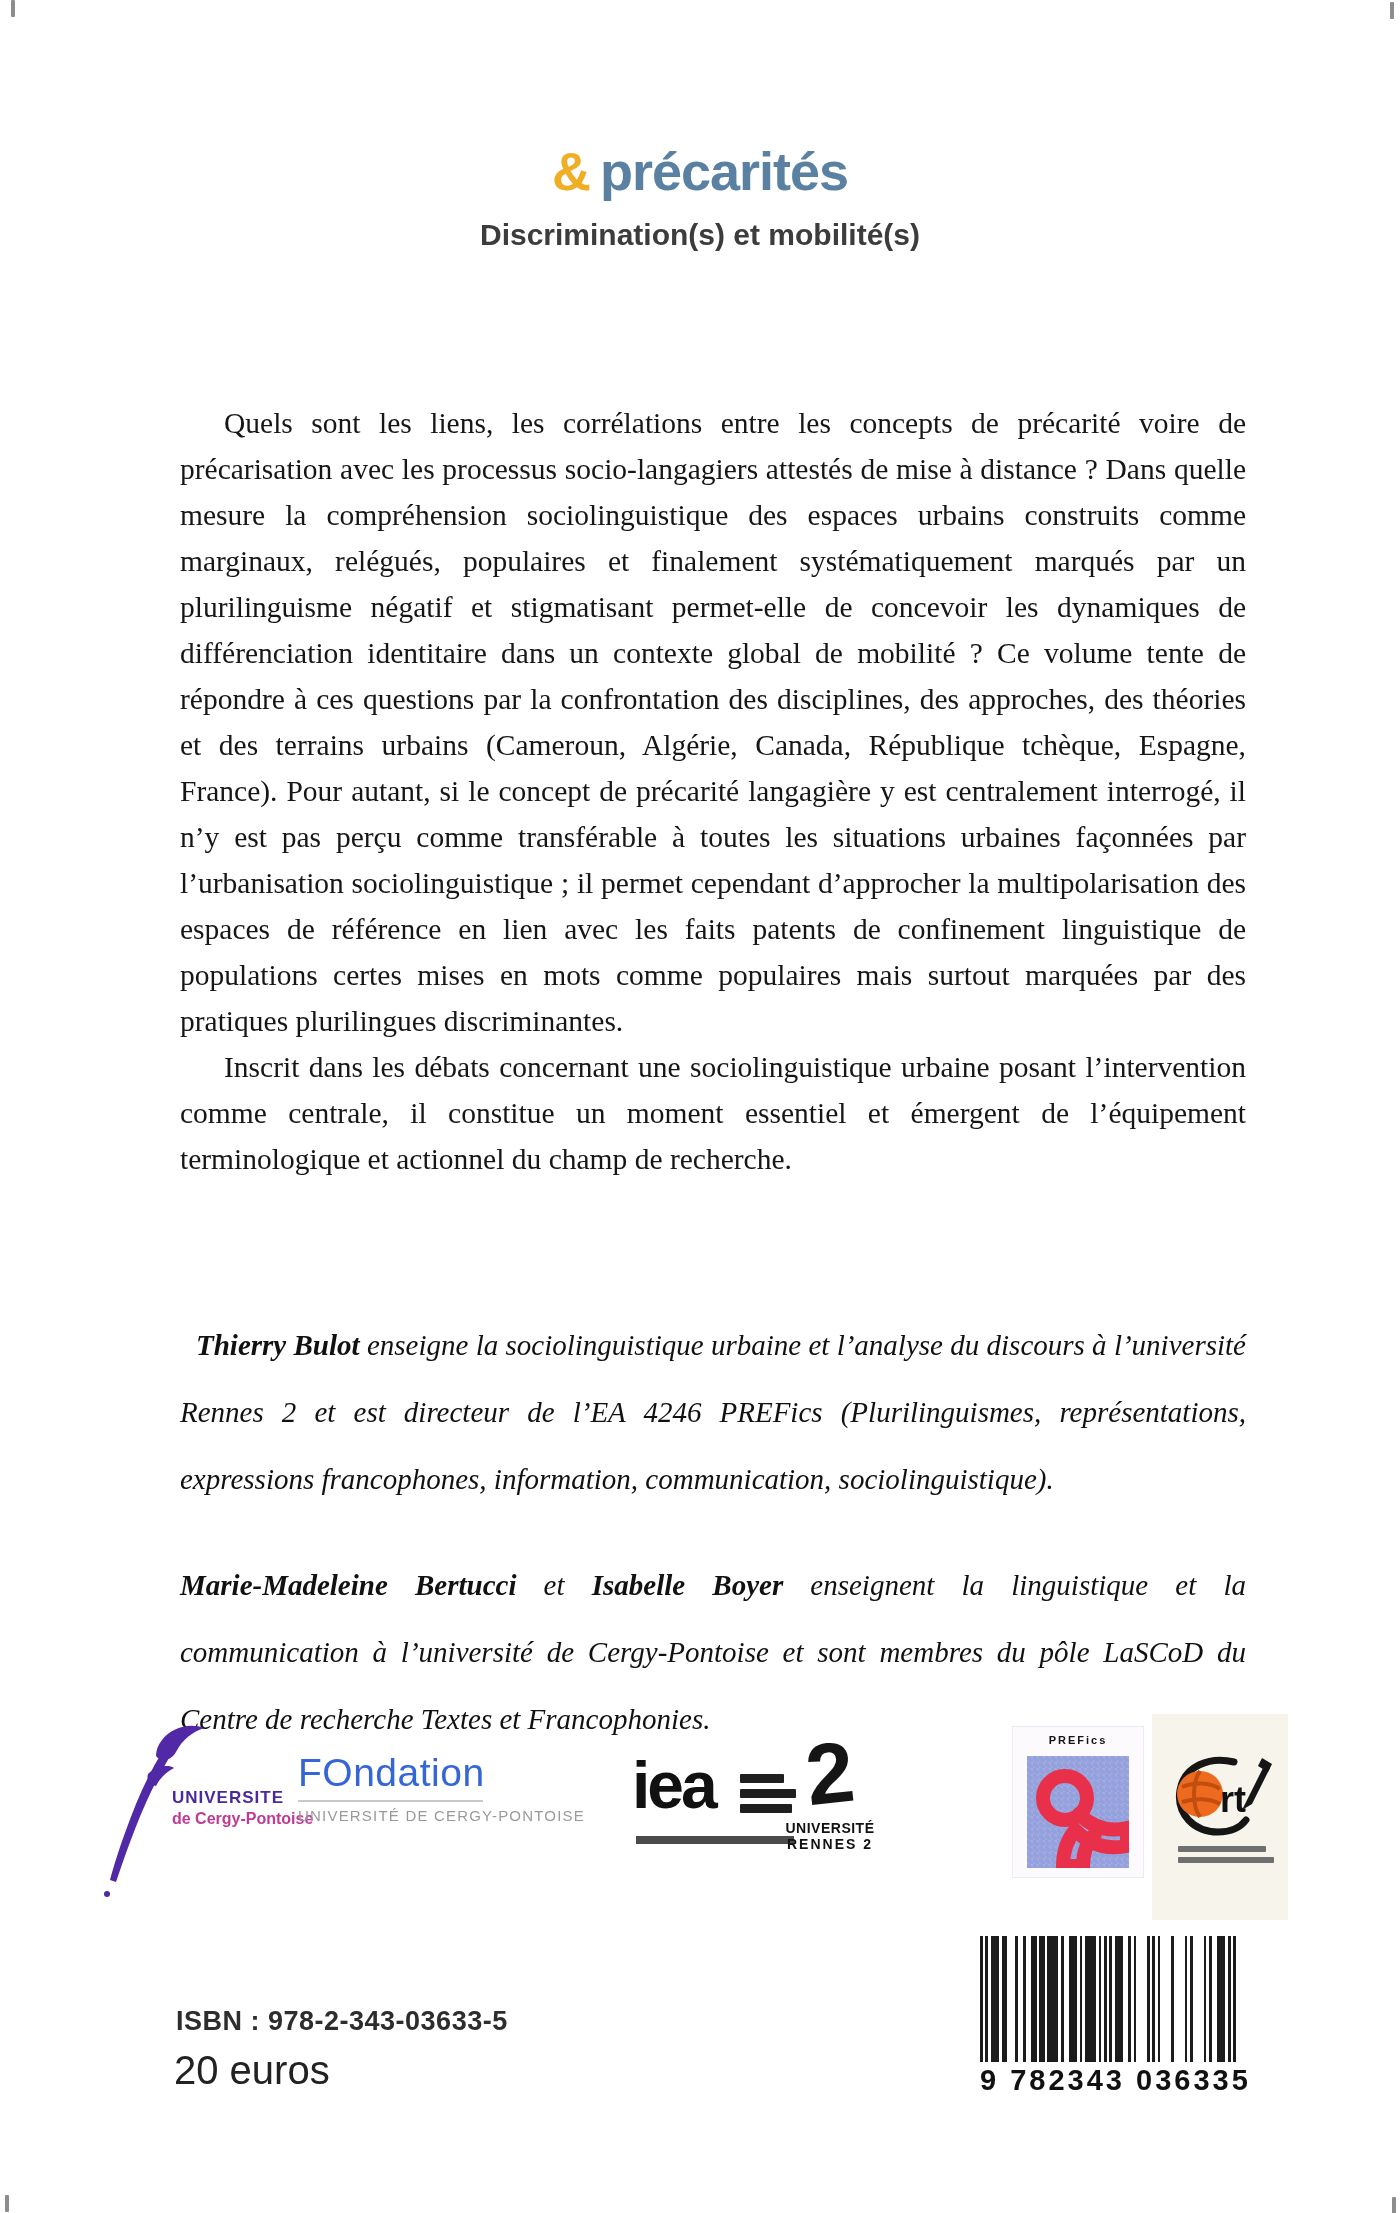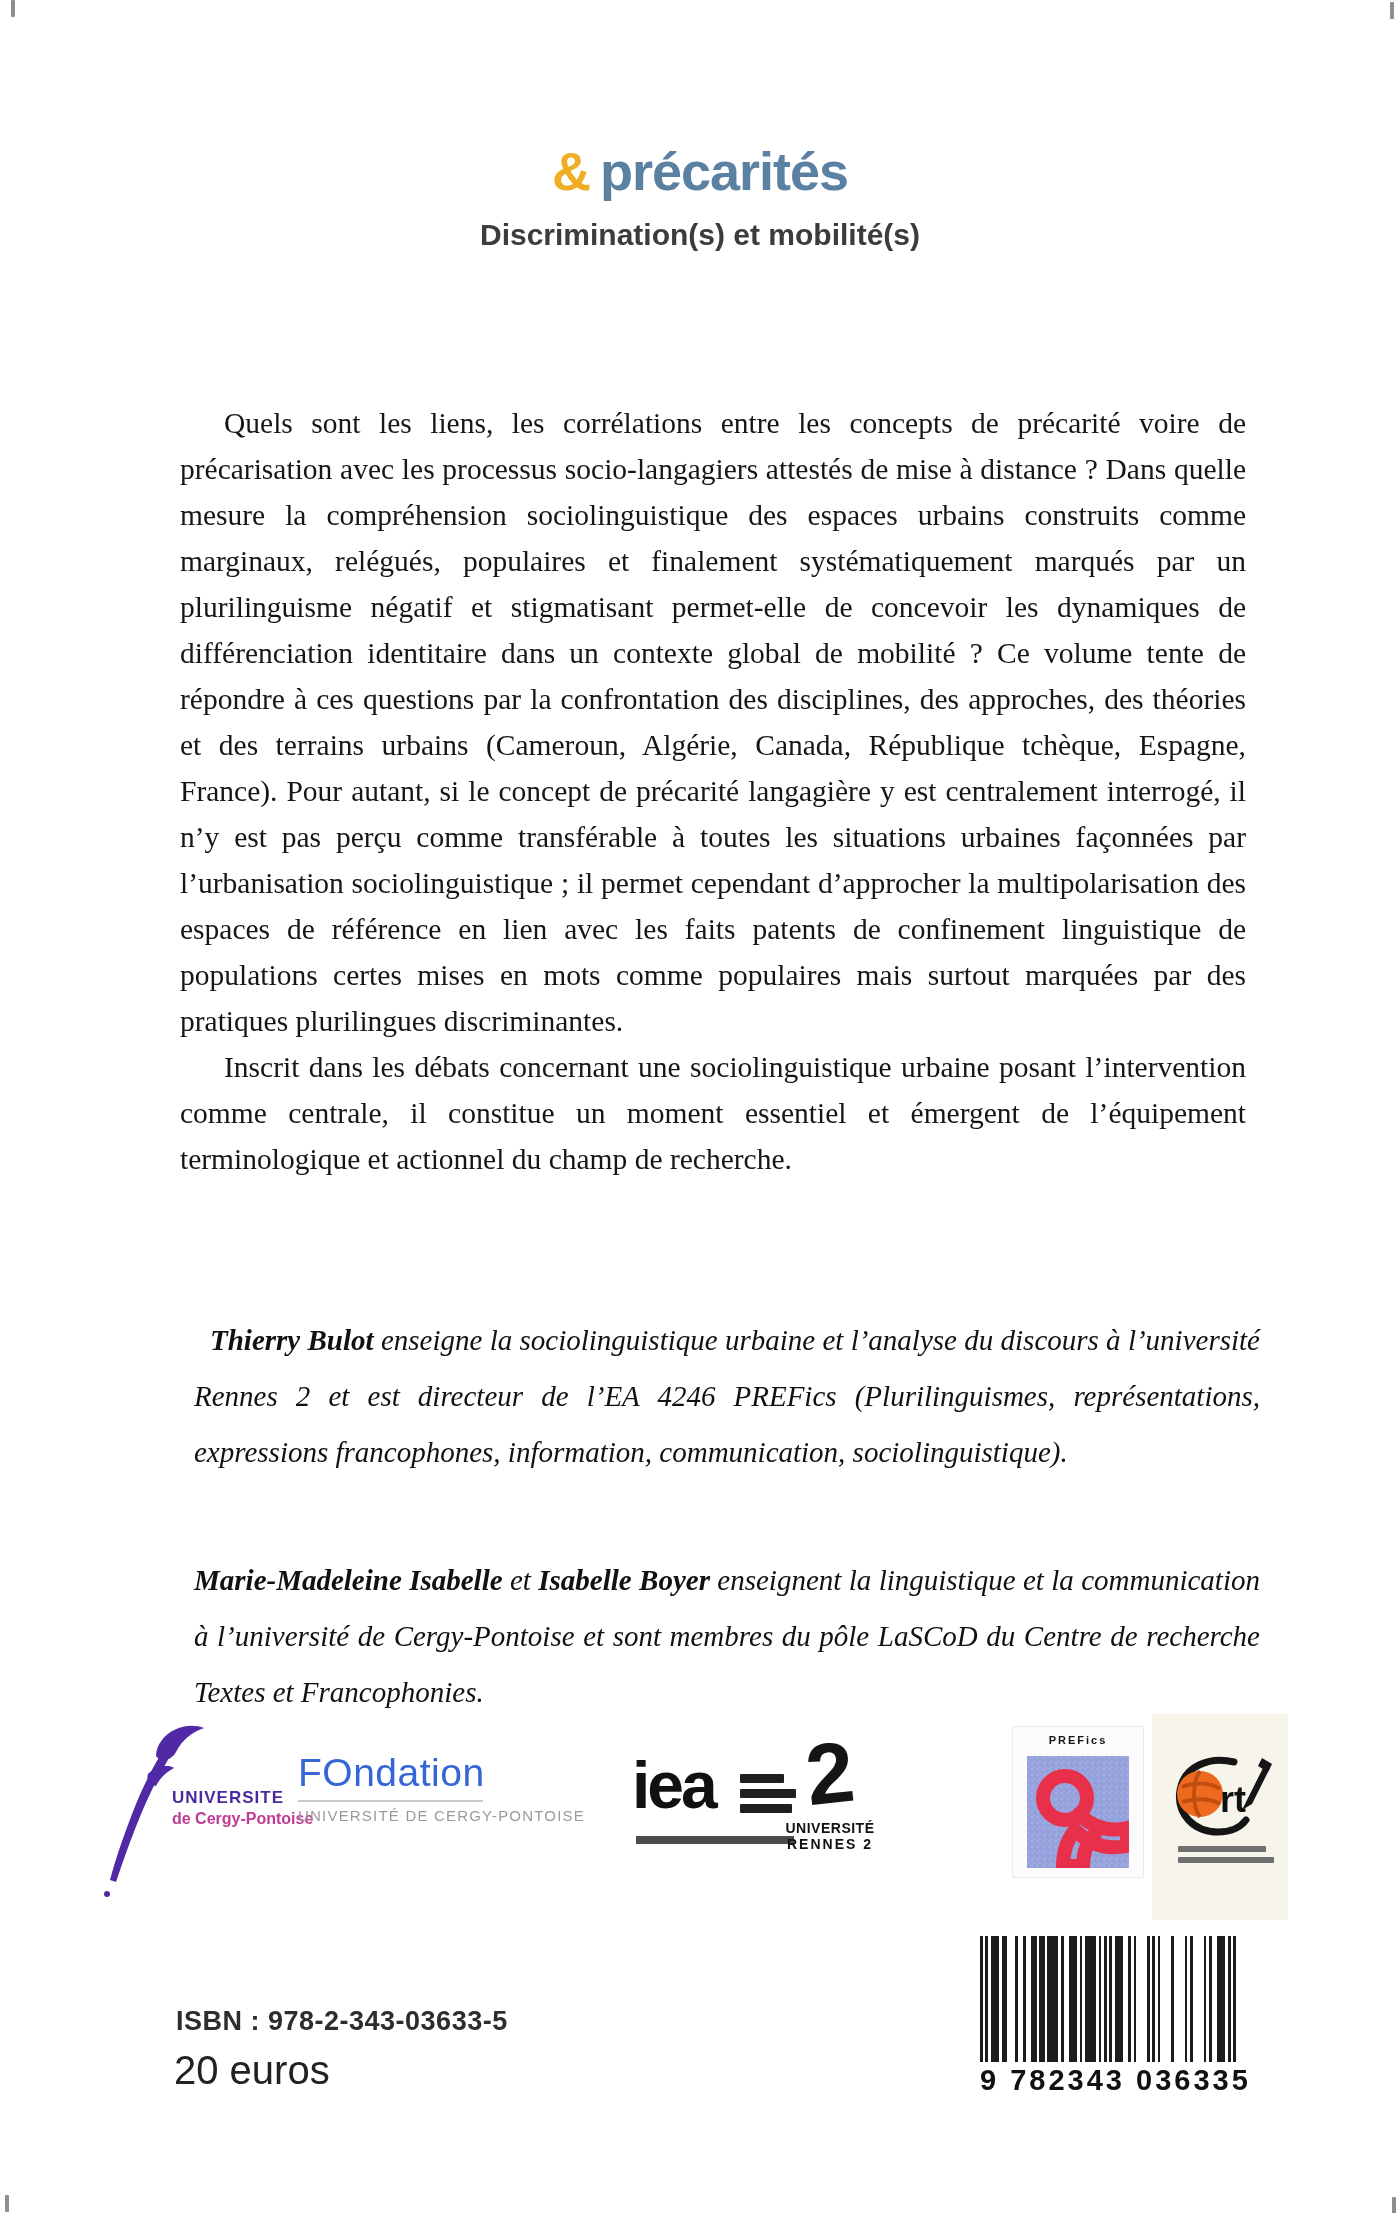--- a/index.html
+++ b/index.html
@@ -20,22 +20,22 @@
               color:#5b81a2;font-stretch:condensed;}
   .amp{color:#f0ae25;font-weight:700;margin-right:10px;}
   .subtitle{margin-top:16px;font-size:30px;font-weight:700;color:#3c3c3c;font-stretch:condensed;}
 
   
   .synopsis{position:absolute;left:180px;top:400px;width:1066px;
             font-size:29.5px;line-height:46px;text-align:justify;color:#161616;}
   .synopsis p{margin:0;text-indent:44px;}
 
   
-  .bios{position:absolute;left:194px;width:1066px;font-style:italic;
-        font-size:29px;line-height:56px;text-align:justify;color:#111;}
+  .bios{position:absolute;left:180px;width:1066px;font-style:italic;
+        font-size:29px;line-height:67px;text-align:justify;color:#111;}
   .bio1{top:1312px;}
   .bio2{top:1552px;}
   .bios p{margin:0;}
   .bio1 p{text-indent:16px;}
   .bio-name{font-weight:700;}
 
   
   .logo{position:absolute;}
 
   
@@ -116,21 +116,21 @@
   <div class="synopsis">
     <p>Quels sont les liens, les corrélations entre les concepts de précarité voire de précarisation avec les processus socio-langagiers attestés de mise à distance ? Dans quelle mesure la compréhension sociolinguistique des espaces urbains construits comme marginaux, relégués, populaires et finalement systématiquement marqués par un plurilinguisme négatif et stigmatisant permet-elle de concevoir les dynamiques de différenciation identitaire dans un contexte global de mobilité ? Ce volume tente de répondre à ces questions par la confrontation des disciplines, des approches, des théories et des terrains urbains (Cameroun, Algérie, Canada, République tchèque, Espagne, France). Pour autant, si le concept de précarité langagière y est centralement interrogé, il n’y est pas perçu comme transférable à toutes les situations urbaines façonnées par l’urbanisation sociolinguistique ; il permet cependant d’approcher la multipolarisation des espaces de référence en lien avec les faits patents de confinement linguistique de populations certes mises en mots comme populaires mais surtout marquées par des pratiques plurilingues discriminantes.</p>
     <p>Inscrit dans les débats concernant une sociolinguistique urbaine posant l’intervention comme centrale, il constitue un moment essentiel et émergent de l’équipement terminologique et actionnel du champ de recherche.</p>
   </div>
 
   <div class="bios bio1">
     <p><span class="bio-name">Thierry Bulot</span><span> enseigne la sociolinguistique urbaine et l’analyse du discours à l’université Rennes 2 et est directeur de l’EA 4246 PREFics (Plurilinguismes, représentations, expressions francophones, information, communication, sociolinguistique).</span></p>
   </div>
 
   <div class="bios bio2">
-    <p><span class="bio-name">Marie-Madeleine Isabelle</span><span> et </span><span class="bio-name">Isabelle Boyer</span><span> enseignent la linguistique et la communication à l’université de Cergy-Pontoise et sont membres du pôle LaSCoD du Centre de recherche Textes et Francophonies.</span></p>
+    <p><span class="bio-name">Marie-Madeleine Bertucci</span><span> et </span><span class="bio-name">Isabelle Boyer</span><span> enseignent la linguistique et la communication à l’université de Cergy-Pontoise et sont membres du pôle LaSCoD du Centre de recherche Textes et Francophonies.</span></p>
   </div>
 
   <div class="logo ucp">
     <svg width="130" height="180" viewBox="0 0 130 180">
       <path d="M78 8 C66 22 50 48 36 82 C26 107 16 135 10 158 L16 160 C28 124 42 86 58 56 C68 37 78 20 86 12 Z" fill="#5128a5"></path>
       <path d="M62 18 C70 6 90 0 104 6 C92 10 82 18 76 30 C70 40 60 40 56 34 C56 28 58 23 62 18 Z" fill="#5128a5"></path>
       <path d="M48 52 C56 44 68 42 74 46 C66 50 60 56 56 64 C50 62 46 58 48 52 Z" fill="#5128a5"></path>
       <circle cx="7" cy="172" r="3" fill="#5128a5"></circle>
     </svg>
     <div class="ucp-l1">UNIVERSITE</div>

